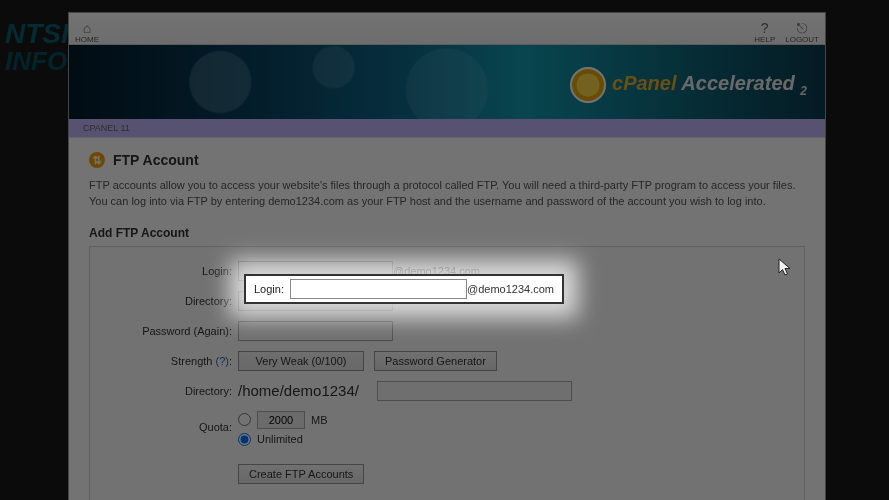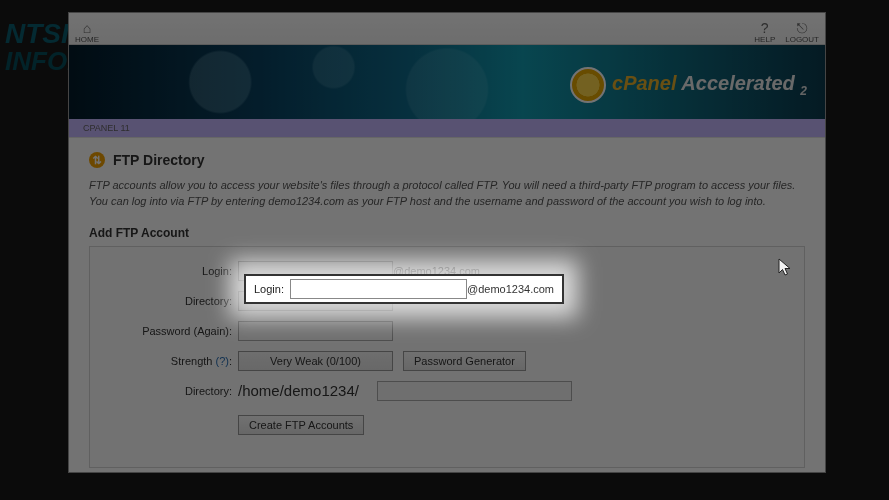--- a/index.html
+++ b/index.html
@@ -113,21 +113,20 @@
   }
   .page-title .icon {
     width:16px; height:16px;
     background:#f2a100;
     border-radius:50%;
     display:flex; align-items:center; justify-content:center;
     color:#fff; font-size:11px;
   }
   .intro {
     font-size: 11px;
-    font-style: italic;
     color: #555;
     line-height: 1.45;
     margin-bottom: 16px;
   }
   .section-h {
     font-size: 12px;
     font-weight: bold;
     color:#333;
     margin-bottom: 6px;
   }
@@ -155,21 +154,21 @@
     padding: 2px 4px;
     font-size: 11px;
   }
   .finput.login { width: 155px; }
   .finput.pass { width: 155px; background:#f7f7f7;}
   .finput.dir { width: 195px; background:#f7f7f7;}
   .domain-suffix { font-size: 11px; color:#333; margin-left:0;}
   .strength-meter {
     display:inline-flex; align-items:center; justify-content:center;
     border:1px solid #999;
-    width: 155px; height: 20px;
+    width: 126px; height: 20px;
     background: linear-gradient(#f4f4f4,#e6e6e6);
     font-size:11px;
     margin-right: 10px;
   }
   .btn {
     border:1px solid #999;
     background: linear-gradient(#fafafa,#e4e4e4);
     font-size: 11px;
     padding: 3px 10px;
     cursor: pointer;
@@ -246,21 +245,21 @@
     </div>
   </div>
 
   <div class="crumb">
     <span>CPANEL 11</span>
   </div>
 
   <div class="content">
     <div class="page-title">
       <span class="icon">⇅</span>
-      <span>FTP Directory</span>
+      <span>FTP Account</span>
     </div>
     <p class="intro">FTP accounts allow you to access your website's files through a protocol called FTP. You will need a third-party FTP program to access your files. You can log into via FTP by entering demo1234.com as your FTP host and the username and password of the account you wish to log into.</p>
 
     <div class="section-h">Add FTP Account</div>
 
     <div class="form-box">
 
       <div class="frow">
         <span class="flabel">Login:</span>
         <input class="finput login" value="" style="">
@@ -284,20 +283,34 @@
         <span class="strength-meter">Very Weak (0/100)</span>
         <button class="btn">Password Generator</button>
       </div>
 
       <div class="frow">
         <span class="flabel">Directory:</span>
         <span class="dir-prefix">/home/demo1234/</span>
         <input class="finput dir" value="" style="">
       </div>
 
+      <div class="frow" style="align-items:flex-start;">
+        <span class="flabel" style="padding-top:10px;">Quota:</span>
+        <div class="quota-block">
+          <div class="qrow">
+            <input type="radio" name="quota" style="">
+            <input class="quota-num" value="2000" style="">
+            <span>MB</span>
+          </div>
+          <div class="qrow">
+            <input type="radio" name="quota" checked="" style="">
+            <span>Unlimited</span>
+          </div>
+        </div>
+      </div>
 
       <div class="frow create-row">
         <span class="flabel"></span>
         <button class="btn">Create FTP Accounts</button>
       </div>
 
     </div>
   </div>
 </div>
 

